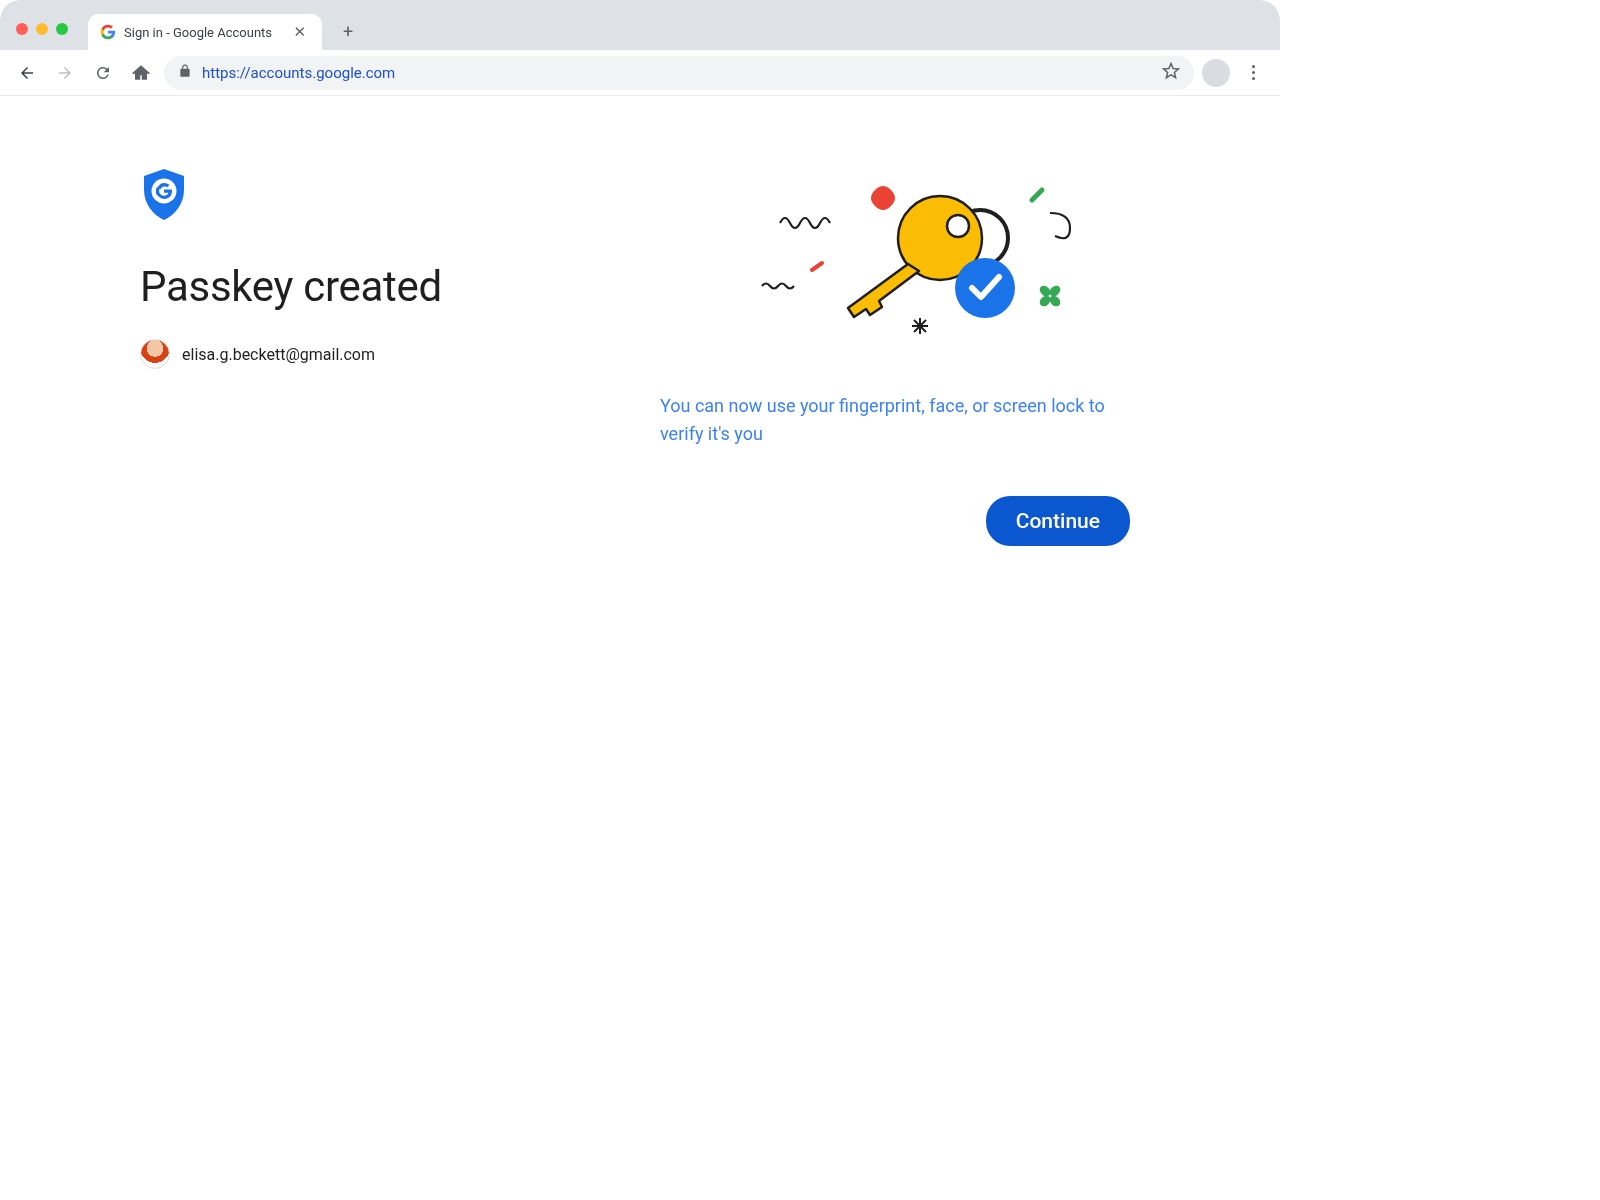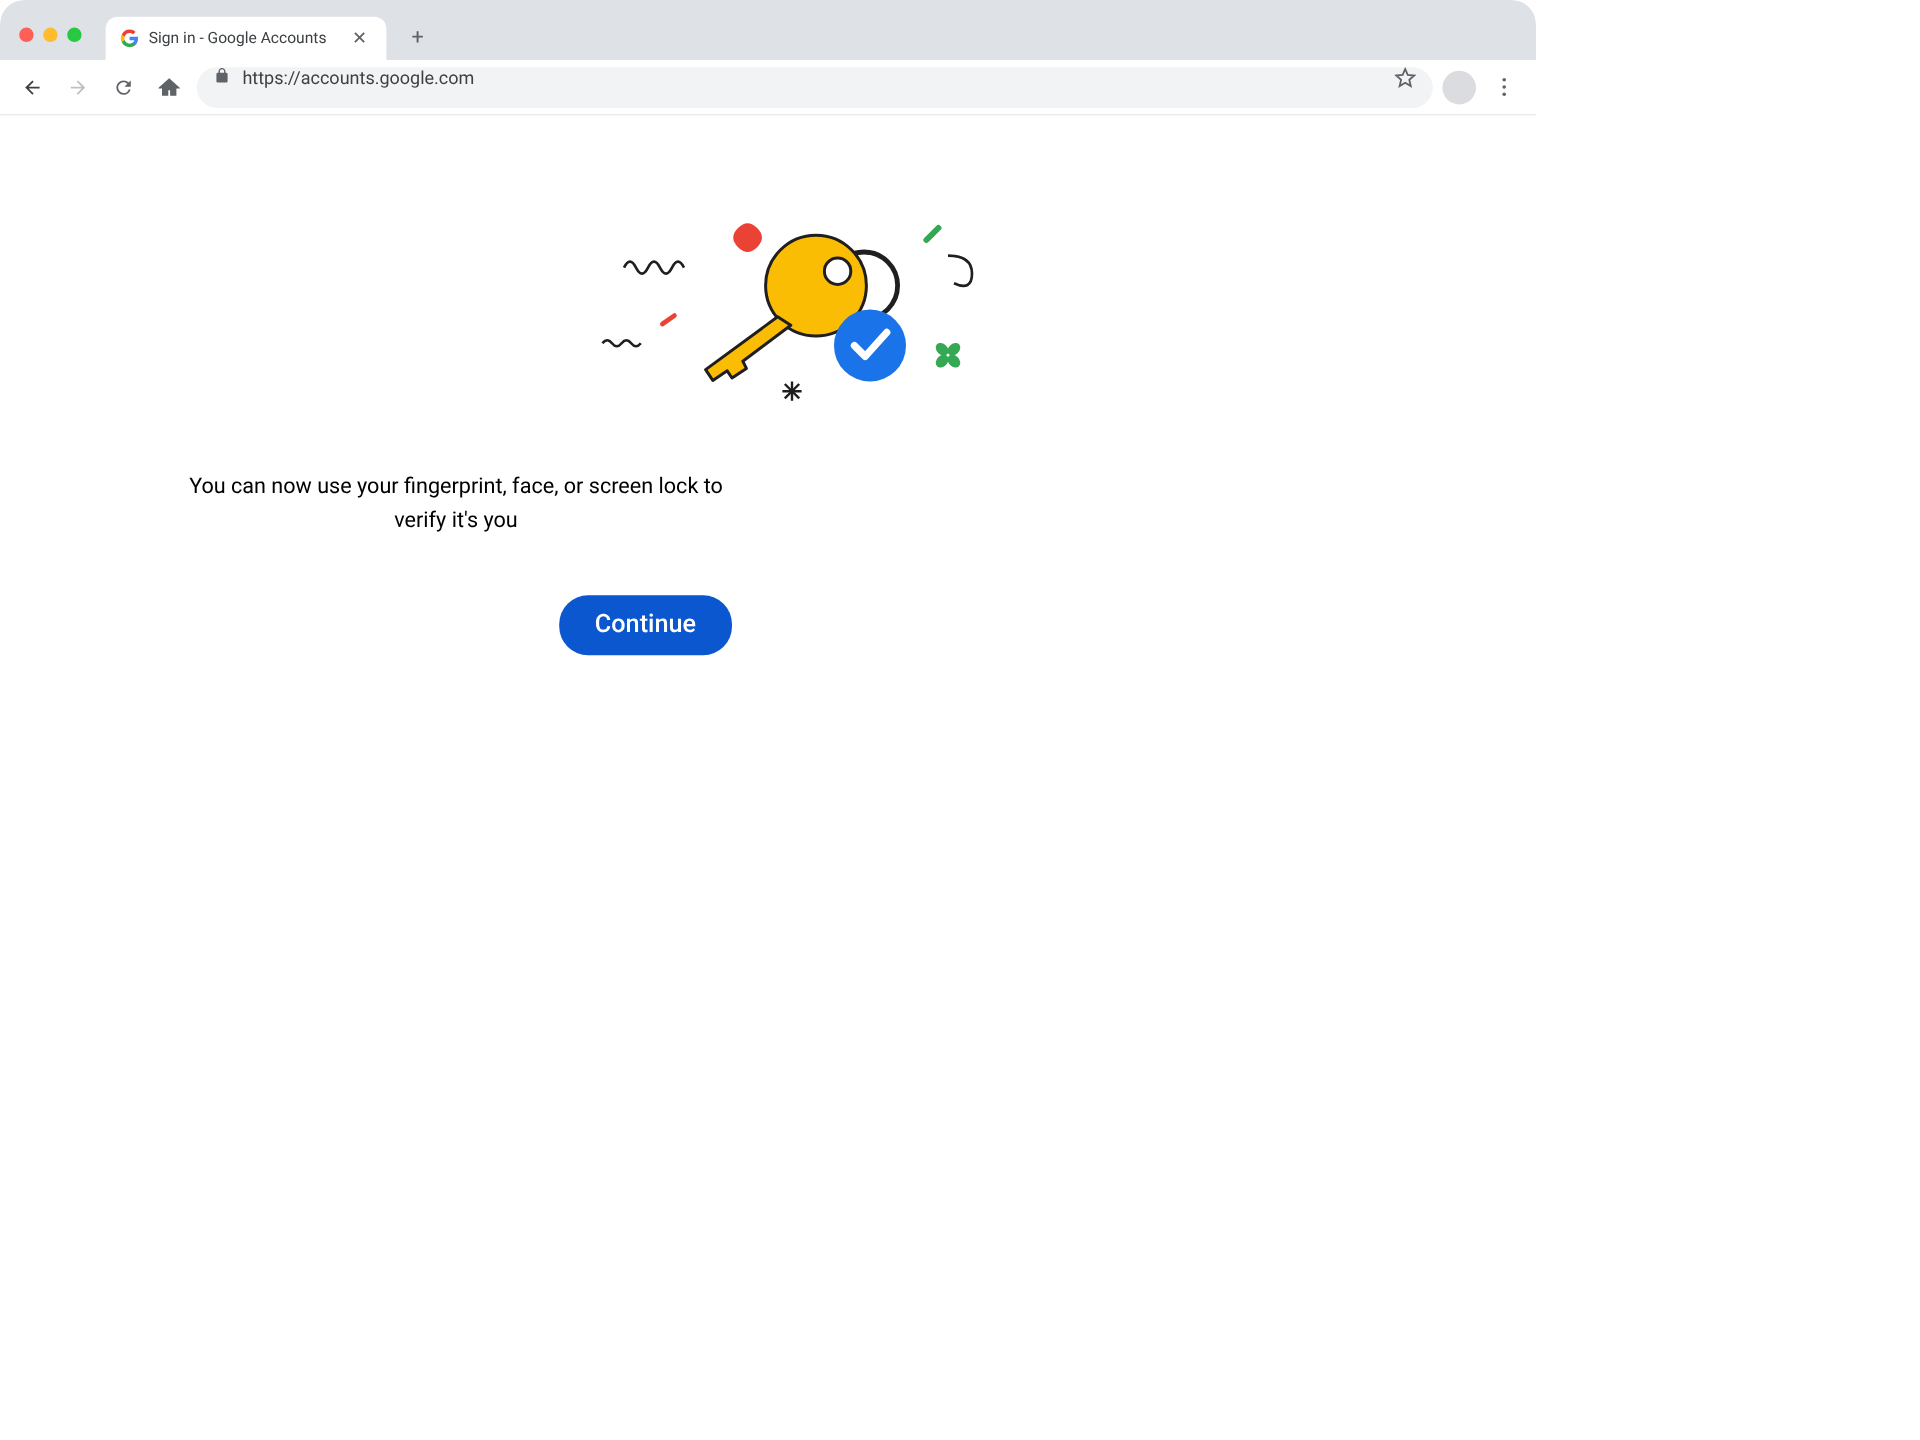--- a/index.html
+++ b/index.html
@@ -78,23 +78,23 @@
     cursor: pointer;
     border-radius: 50%;
   }
   .nav-btn.disabled { color: #bdc1c6; cursor: default; }
   .omnibox {
     flex: 1;
     background: #f1f3f4;
     border-radius: 20px;
     height: 34px;
     display: flex;
-    align-items: flex-start;
+    align-items: center;
     padding: 0 14px;
-    color: #404040;
+    color: #1d4ed8;
     font-size: 15px;
   }
   .lock-icon { color: #5f6368; margin-right: 10px; }
   .star-icon { color: #5f6368; margin-left: auto; cursor: pointer; }
   .avatar-btn {
     width: 28px; height: 28px; border-radius: 50%;
     background: #dadce0;
     cursor: pointer;
   }
   .menu-btn {
@@ -138,25 +138,24 @@
     font-size: 16px;
     color: #1f1f1f;
   }
   .illustration {
     width: 380px;
     height: 200px;
     margin: 0 auto 24px;
   }
   .description {
     font-size: 18px;
-    color: #000000;
+    color: #3b82f6;
     line-height: 1.55;
     margin-bottom: 48px;
     max-width: 480px;
-    text-align: center;
   }
   .btn-row {
     display: flex;
     justify-content: flex-end;
     max-width: 470px;
   }
   .continue-btn {
     background: #0b57d0;
     color: #fff;
     border: none;
@@ -229,20 +228,37 @@
     <div class="avatar-btn"></div>
     <div class="menu-btn">
       <div class="menu-dot"></div>
       <div class="menu-dot"></div>
       <div class="menu-dot"></div>
     </div>
   </div>
 </div>
 
 <div class="content">
+  <div class="left-col">
+    <div class="shield-logo">
+      <svg viewBox="0 0 48 54" width="48" height="54">
+        <path fill="#1a73e8" d="M24 1 4 8v14c0 13 8.5 25.2 20 30 11.5-4.8 20-17 20-30V8L24 1z"></path>
+        <circle cx="24" cy="23" r="12.5" fill="#fff"></circle>
+        <path fill="#1a73e8" d="M32 23.2c0-.57-.05-1.12-.15-1.65H24v3.12h4.48c-.19 1-.78 1.85-1.66 2.42v2.02h2.69c1.57-1.4 2.49-3.47 2.49-5.91z"></path>
+        <path fill="#1a73e8" d="M24 31c2.24 0 4.12-.72 5.5-1.95l-2.69-2.02c-.74.48-1.69.77-2.81.77-2.16 0-3.99-1.41-4.64-3.31h-2.78v2.08C18.95 29.2 21.28 31 24 31z"></path>
+        <path fill="#1a73e8" d="M19.36 24.49c-.17-.48-.26-.99-.26-1.53s.09-1.05.26-1.53v-2.08h-2.78C16.2 20.48 15.9 21.7 15.9 23s.3 2.52.68 3.65l2.78-2.08z"></path>
+        <path fill="#1a73e8" d="M24 18.16c1.22 0 2.31.41 3.17 1.2l2.38-2.3C28.11 15.77 26.24 15 24 15c-2.72 0-5.05 1.8-6.42 4.43l2.78 2.08c.65-1.9 2.48-3.31 4.64-3.31z"></path>
+      </svg>
+    </div>
+    <h1 class="page-heading">Passkey created</h1>
+    <div class="account-row">
+      <div class="account-avatar"></div>
+      <span class="account-email">elisa.g.beckett@gmail.com</span>
+    </div>
+  </div>
 
   <div class="right-col">
     <div class="illustration">
       <svg viewBox="0 0 380 200" width="380" height="200">
 
         <path d="M70 55 q5 -10 10 0 q5 10 10 0 q5 -10 10 0 q5 10 10 0 q5 -10 10 0" stroke="#1f1f1f" stroke-width="2.2" fill="none"></path>
 
         <path d="M52 118 q4 -5 8 0 q4 5 8 0 q4 -5 8 0 q4 5 8 0" stroke="#1f1f1f" stroke-width="2.2" fill="none"></path>
 
         <line x1="102" y1="102" x2="112" y2="95" stroke="#ea4335" stroke-width="4" stroke-linecap="round"></line>

